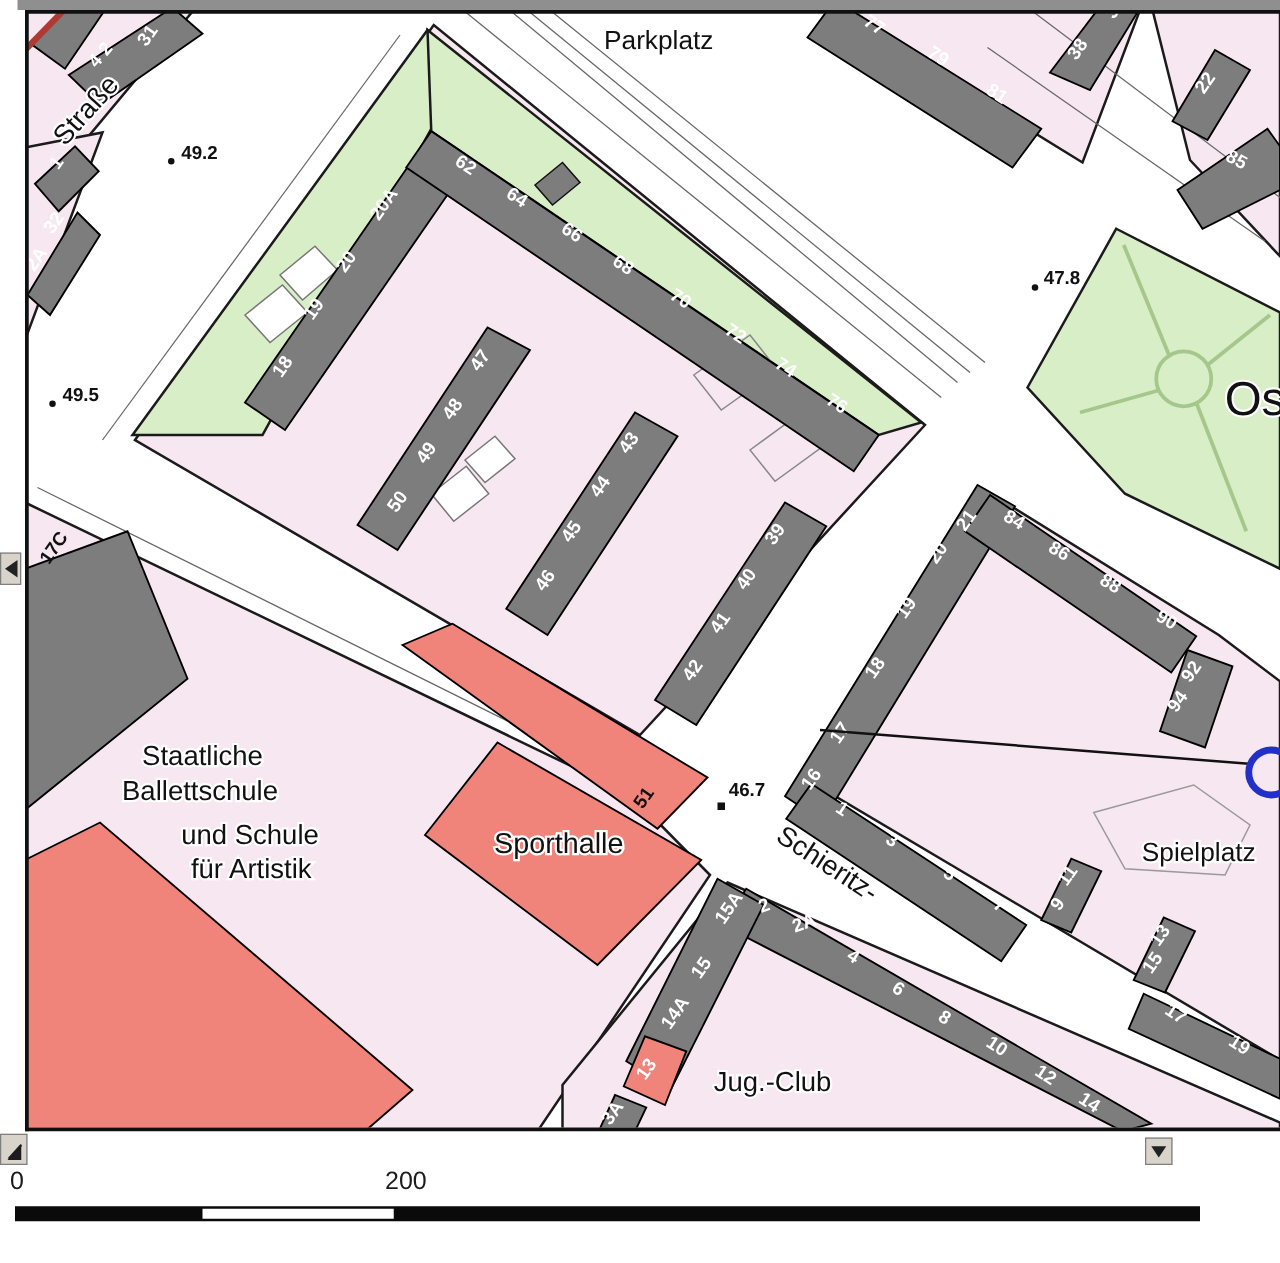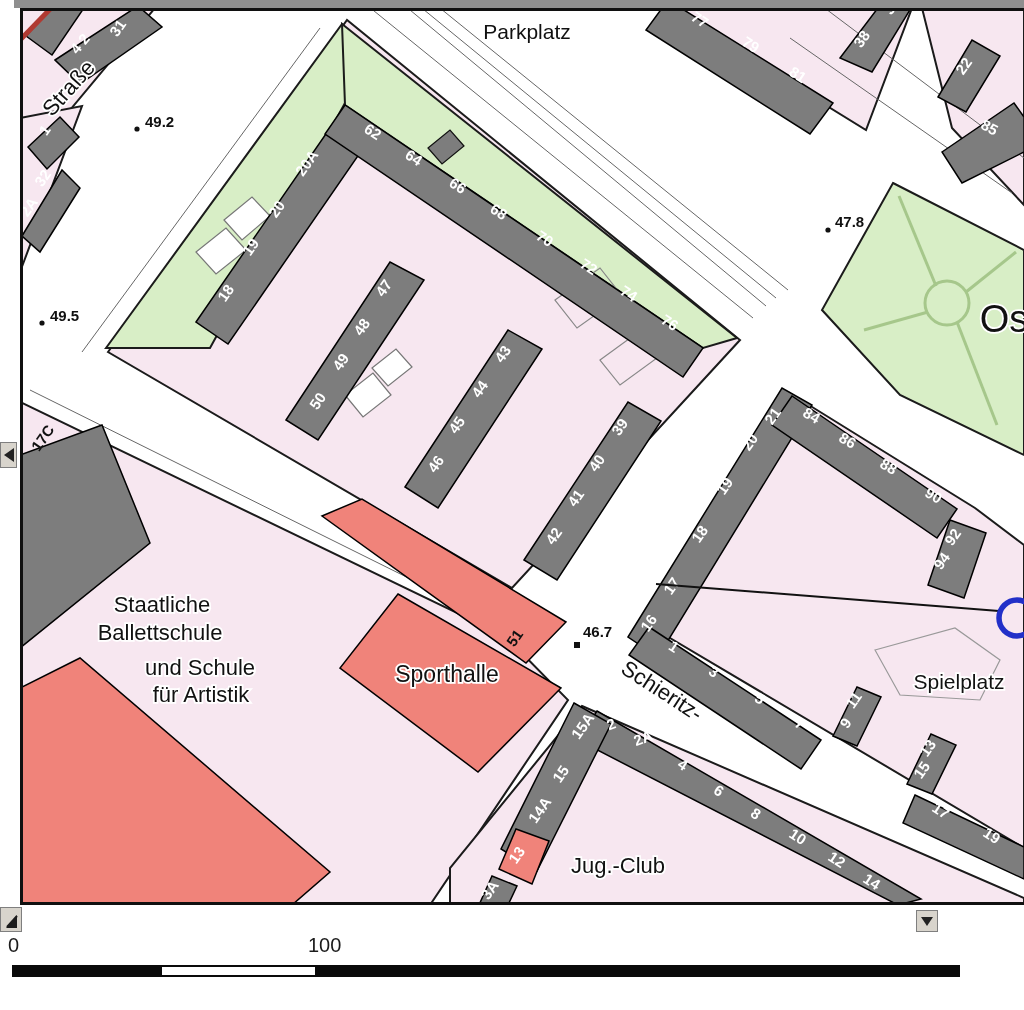--- a/index.html
+++ b/index.html
@@ -212,18 +212,18 @@
       <polygon points="4,19 15,6 15,19" fill="#1c1c1c"></polygon>
       <line x1="5" y1="18" x2="15" y2="7" stroke="#1c1c1c" stroke-width="2"></line>
     </svg>
   </div>
 
   <div class="chrome tool-btn" id="down-button">
     <span class="tri"></span>
   </div>
 
   <div class="scale-label" id="scale-zero">0</div>
-  <div class="scale-label" id="scale-hundred">100</div>
+  <div class="scale-label" id="scale-hundred">200</div>
   <div class="chrome" id="scale-bar">
     <div id="scale-bar-white"></div>
   </div>
 
 </div>
 
 </body></html>

